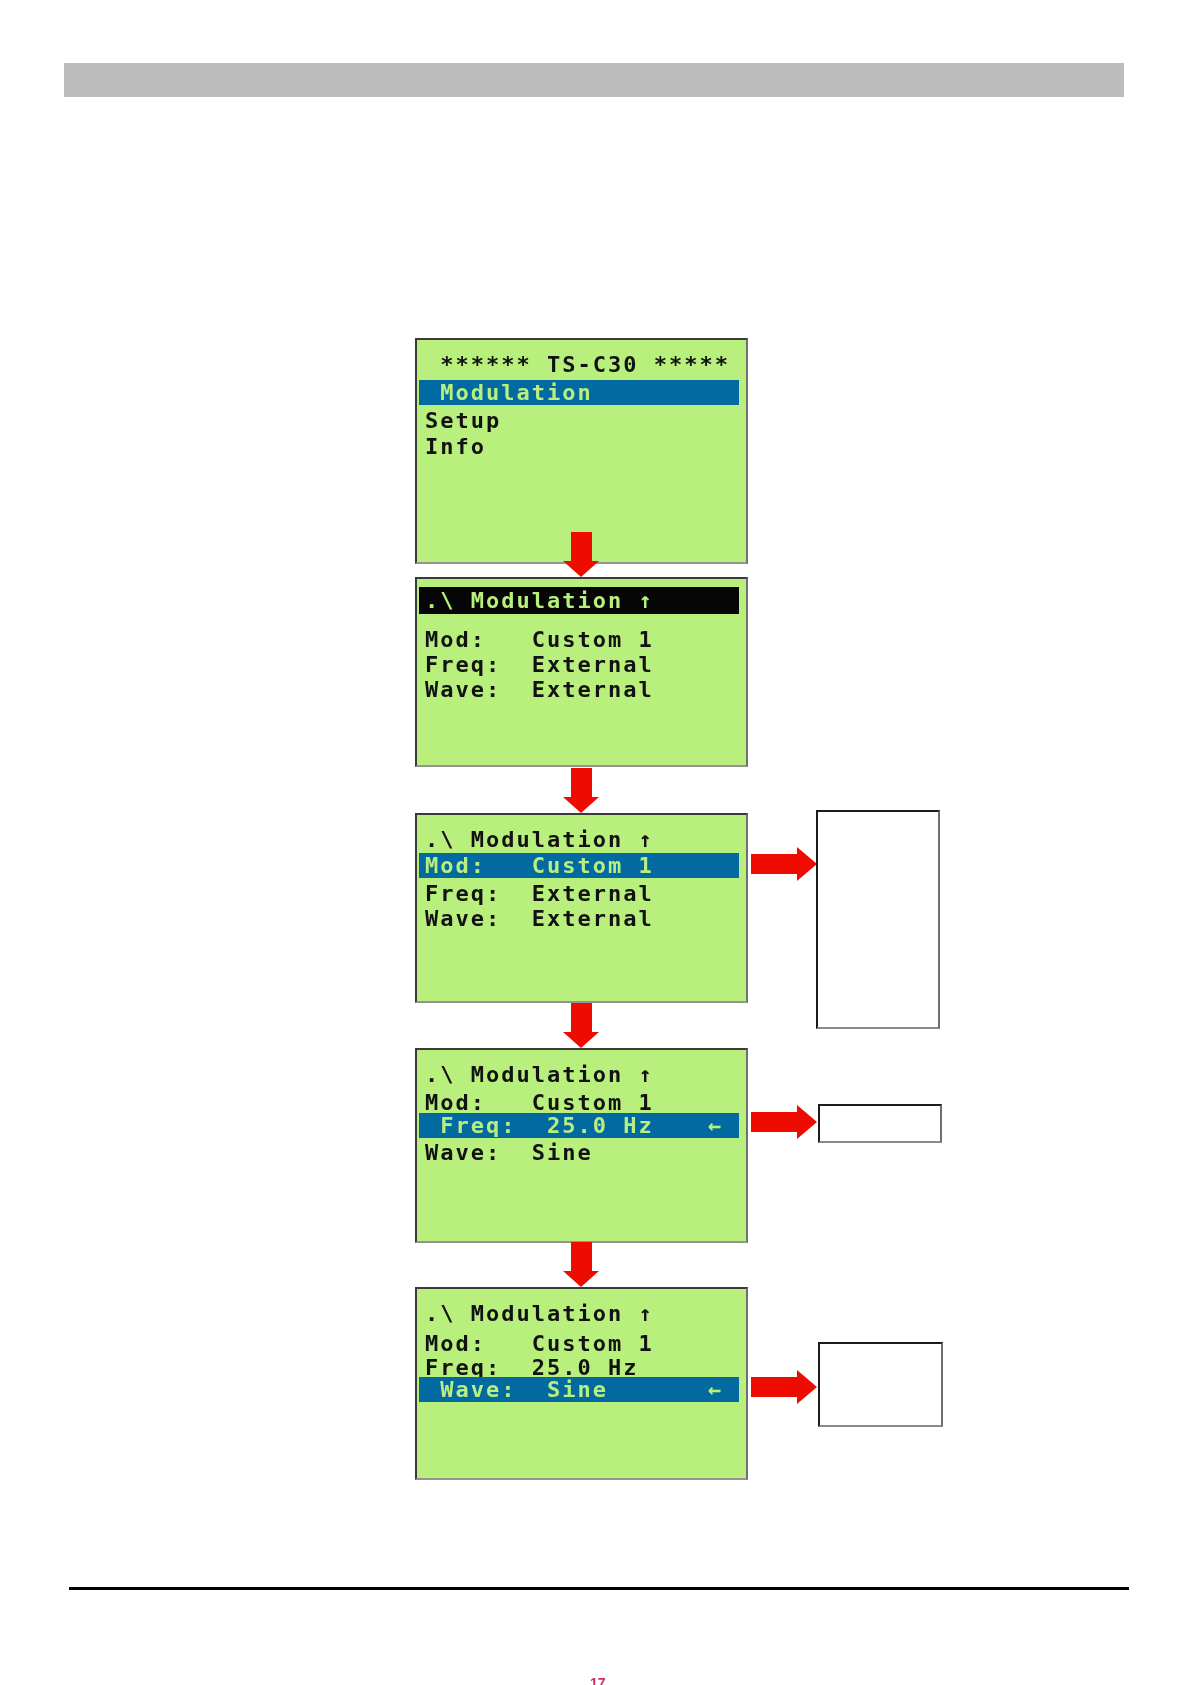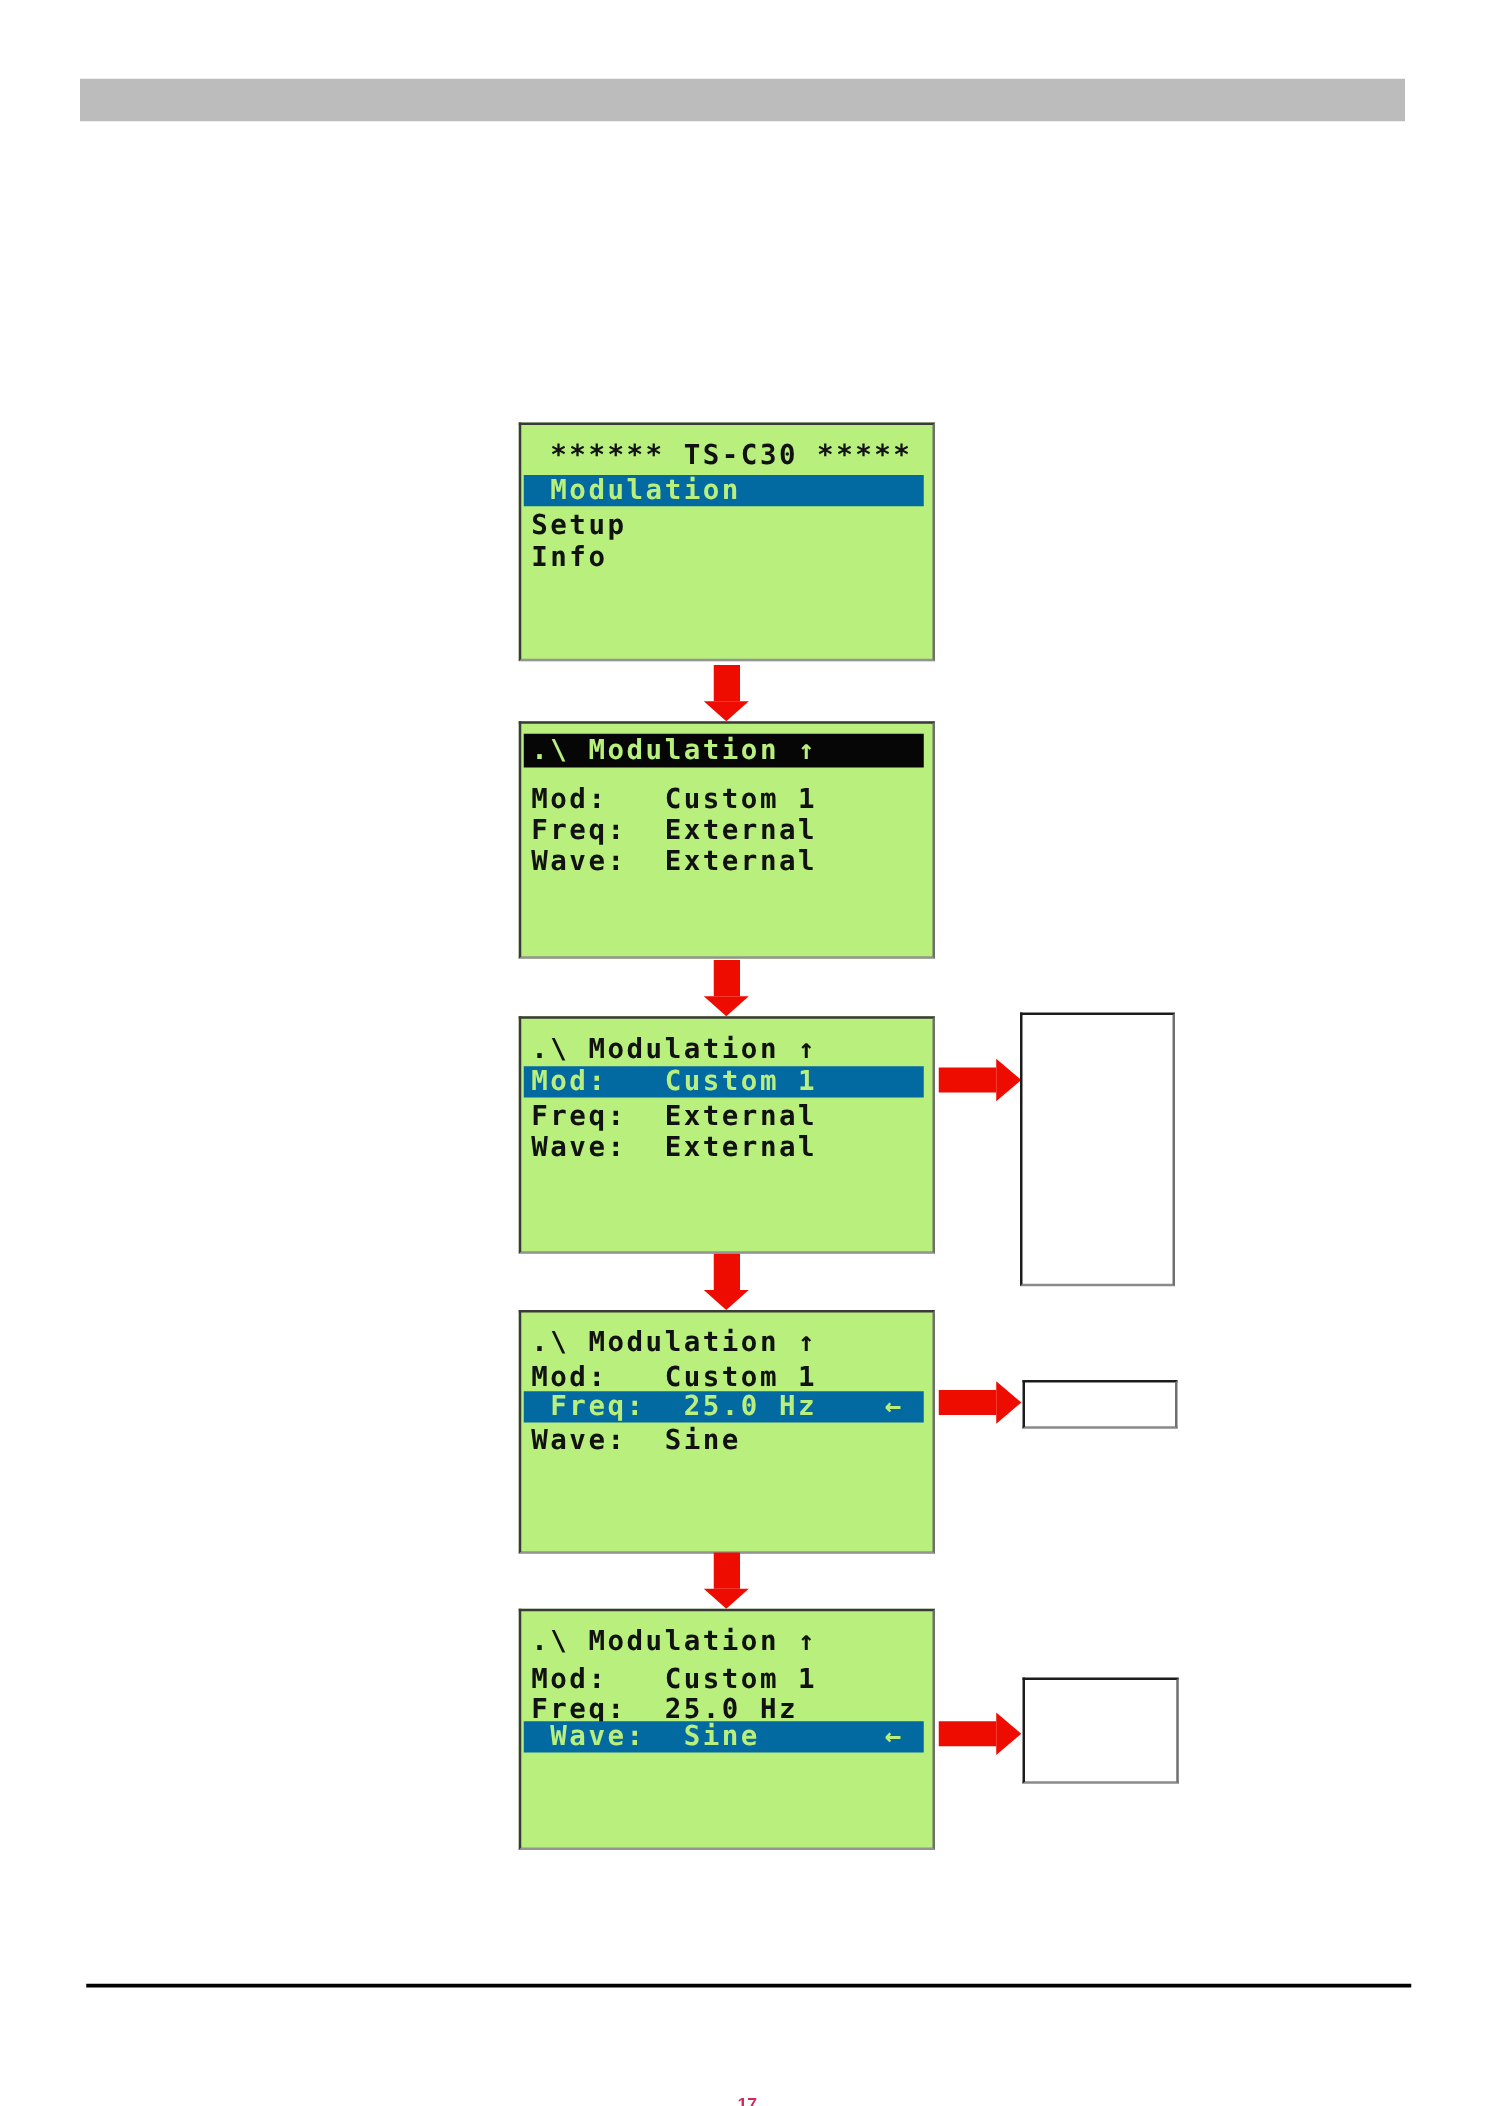--- a/index.html
+++ b/index.html
@@ -74,21 +74,21 @@
     font-family:"Liberation Sans",sans-serif;
   }
 </style>
 </head>
 <body>
 
 <div class="page">
 
   <div class="header-bar"></div>
 
-  <div class="lcd" style="left:415px;top:338px;height:191px;">
+  <div class="lcd" style="left:415px;top:338px;height:226px;">
     <div class="row" style="top:12px;"> ****** TS-C30 *****</div>
     <div class="row bar" style="top:40px;"> Modulation</div>
     <div class="row" style="top:94px;">Info</div>
     <div class="row" style="top:68px;">Setup</div>
   </div>
 
   <div class="arrow-down" style="left:563px;top:532px;">
     <div class="shaft"></div>
     <div class="head"></div>
   </div>

